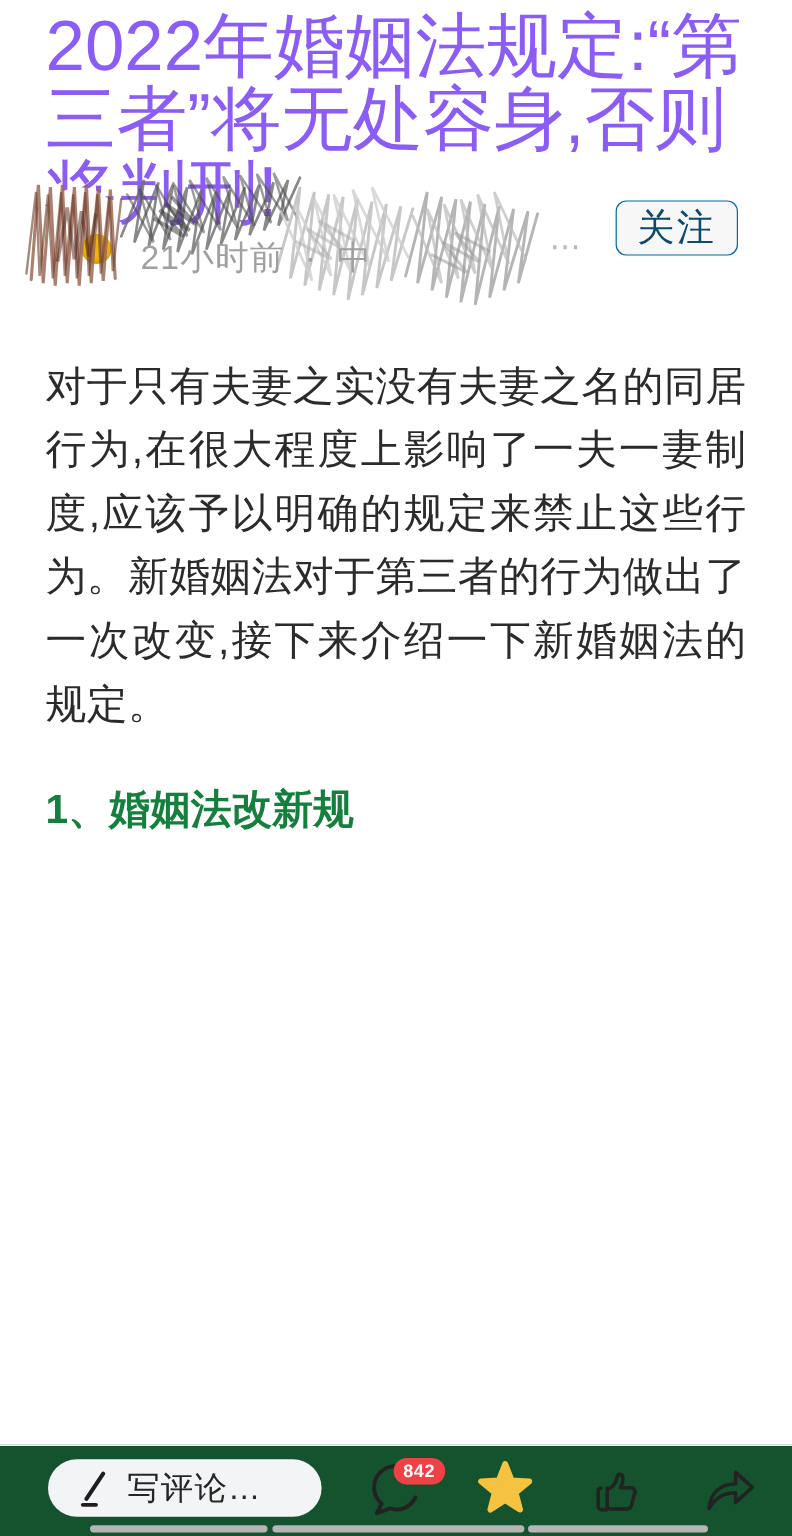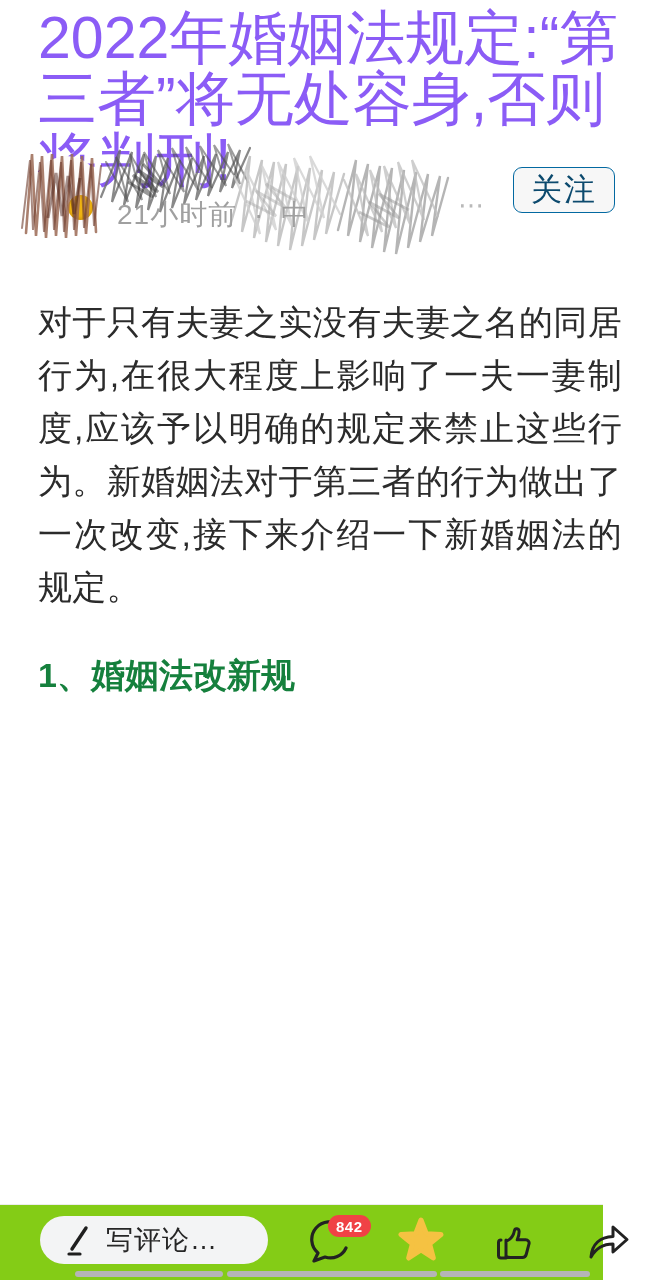--- a/index.html
+++ b/index.html
@@ -44,21 +44,21 @@
   }
   .article p{
     margin:0 0 35px 0;font-size:34px;line-height:53px;
     text-align:justify;letter-spacing:0.3px;
   }
   .article h2{
     margin:0 0 37px 0;font-size:34px;line-height:53px;font-weight:700;color:#15803d;
   }
   
   .bottom-bar{
-    position:absolute;left:0;top:1204px;width:603px;height:76px;background:#84cc16;
+    position:absolute;left:0;top:1204px;width:660px;height:76px;background:#14532d;
     border-top:1px solid #ececec;box-sizing:border-box;
   }
   .comment-pill{
     position:absolute;left:40px;top:11px;width:228px;height:48px;border-radius:24px;
     background:#f3f4f5;display:flex;align-items:center;cursor:text;
   }
   .comment-pill .pen{margin-left:22px;flex:0 0 auto;}
   .comment-pill .label{margin-left:14px;font-size:27px;color:#262626;letter-spacing:1px;}
   .icon-btn{position:absolute;top:13px;width:46px;height:46px;cursor:pointer;}
   .count-badge{

